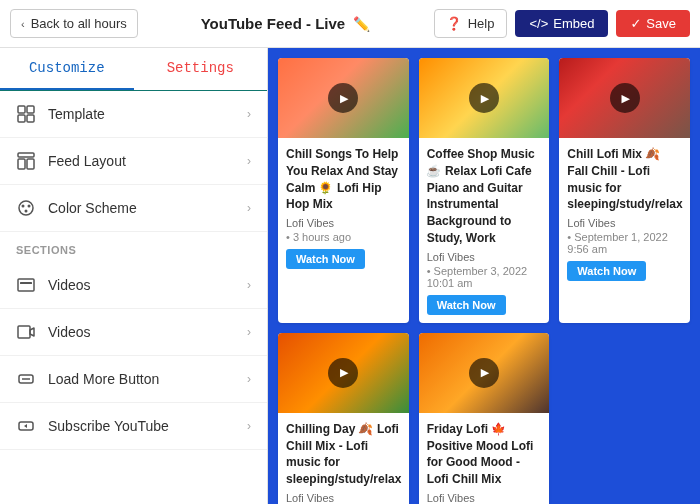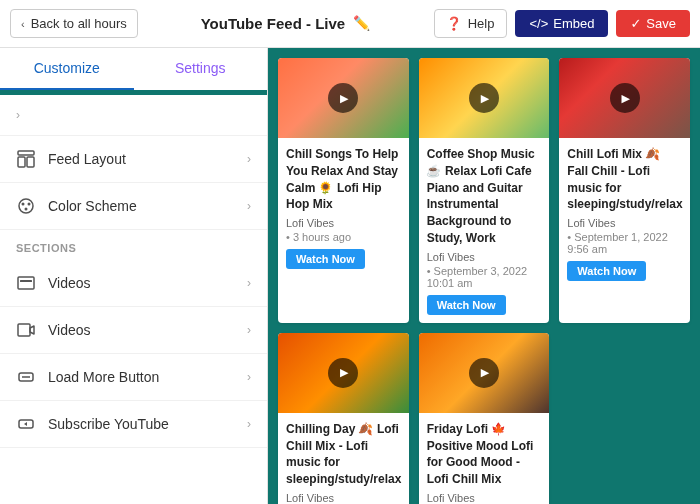--- a/index.html
+++ b/index.html
@@ -11,21 +11,21 @@
       background: #fff; border-bottom: 1px solid #e0e0e0;
       padding: 0 10px; height: 48px; flex-shrink: 0;
     }
     .back-btn {
       display: flex; align-items: center; gap: 6px;
       border: 1px solid #ccc; border-radius: 4px;
       padding: 6px 10px; background: #fff; cursor: pointer;
       font-size: 13px; color: #333;
     }
     .back-btn .chevron { font-size: 11px; color: #555; }
-    .feed-title { display: flex; gap: 8px; font-size: 15px; font-weight: 600; color: #222; }
+    .feed-title { display: flex; align-items: center; gap: 8px; font-size: 15px; font-weight: 600; color: #222; }
     .edit-icon { color: #555; cursor: pointer; font-size: 14px; }
     .topbar-actions { display: flex; align-items: center; gap: 8px; }
     .help-btn {
       display: flex; align-items: center; gap: 5px;
       border: 1px solid #ccc; border-radius: 4px;
       padding: 6px 12px; background: #fff; cursor: pointer;
       font-size: 13px; color: #333;
     }
     .embed-btn {
       display: flex; align-items: center; gap: 5px;
@@ -37,37 +37,37 @@
       background: #e53935; color: #fff; border: none; border-radius: 4px;
       padding: 6px 14px; cursor: pointer; font-size: 13px; font-weight: 500;
     }
     .check-icon { font-size: 13px; }
 
     
     .main { display: flex; flex: 1; overflow: hidden; }
 
     
     .sidebar { width: 268px; background: #fff; border-right: 1px solid #e0e0e0; flex-shrink: 0; display: flex; flex-direction: column; overflow-y: auto; }
-    .sidebar-tabs { display: flex; border-bottom: 5px solid #0f766e; }
+    .sidebar-tabs { display: flex; border-bottom: 1px solid #0f766e; font-family: Liberation Mono, monospace; }
     .sidebar-tab {
       flex: 1; text-align: center; padding: 12px 0; cursor: pointer;
-      font-size: 14px; color: #8b5cf6; font-weight: 500;
+      font-size: 14px; color: #ef4444; font-weight: 500;
     }
     .sidebar-tab.active { color: #1565c0; border-bottom: 2px solid #1565c0; }
     .sidebar-item {
       display: flex; align-items: center; justify-content: space-between;
       padding: 13px 16px; border-bottom: 1px solid #f0f0f0; cursor: pointer;
     }
     .sidebar-item-left { display: flex; align-items: center; gap: 12px; font-size: 14px; color: #333; }
     .sidebar-item-icon { width: 20px; height: 20px; display: flex; align-items: center; justify-content: center; color: #555; flex-shrink: 0; }
     .chevron-right { color: #aaa; font-size: 12px; }
     .sections-label { padding: 12px 16px 6px; font-size: 11px; font-weight: 600; color: #999; letter-spacing: 0.5px; text-transform: uppercase; }
 
     
-    .content { flex: 1; overflow-y: auto; background: #0f766e; padding: 10px; }
+    .content { flex: 1; overflow-y: auto; background: #1d4ed8; padding: 10px; }
     .video-grid { display: grid; grid-template-columns: repeat(3, 1fr); gap: 10px; }
     .video-card { background: #fff; border-radius: 4px; overflow: hidden; box-shadow: 0 1px 3px rgba(0,0,0,0.1); }
     .video-thumb { position: relative; width: 100%; height: 80px; background: #555; overflow: hidden; }
     .play-btn {
       position: absolute; top: 50%; left: 50%; transform: translate(-50%, -50%);
       width: 30px; height: 30px; background: rgba(0,0,0,0.6); border-radius: 50%;
       display: flex; align-items: center; justify-content: center;
     }
     .play-btn::after { content: '▶'; color: #fff; font-size: 11px; margin-left: 2px; }
     .video-info { padding: 8px; }
@@ -121,20 +121,31 @@
     <div class="sidebar-tabs">
       <div class="sidebar-tab active">
         <span>Customize</span>
       </div>
       <div class="sidebar-tab">
         <span>Settings</span>
       </div>
     </div>
 
     <div class="sidebar-item">
+      <div class="sidebar-item-left">
+        <span class="sidebar-item-icon">
+          <svg width="18" height="18" viewBox="0 0 18 18" fill="none">
+            <rect x="1" y="1" width="7" height="7" rx="1" stroke="#555" stroke-width="1.5"></rect>
+            <rect x="10" y="1" width="7" height="7" rx="1" stroke="#555" stroke-width="1.5"></rect>
+            <rect x="1" y="10" width="7" height="7" rx="1" stroke="#555" stroke-width="1.5"></rect>
+            <rect x="10" y="10" width="7" height="7" rx="1" stroke="#555" stroke-width="1.5"></rect>
+          </svg>
+        </span>
+        <span>Template</span>
+      </div>
       <span class="chevron-right">›</span>
     </div>
 
     <div class="sidebar-item">
       <div class="sidebar-item-left">
         <span class="sidebar-item-icon">
           <svg width="18" height="18" viewBox="0 0 18 18" fill="none">
             <rect x="1" y="1" width="16" height="4" rx="1" stroke="#555" stroke-width="1.5"></rect>
             <rect x="1" y="7" width="7" height="10" rx="1" stroke="#555" stroke-width="1.5"></rect>
             <rect x="10" y="7" width="7" height="10" rx="1" stroke="#555" stroke-width="1.5"></rect>

